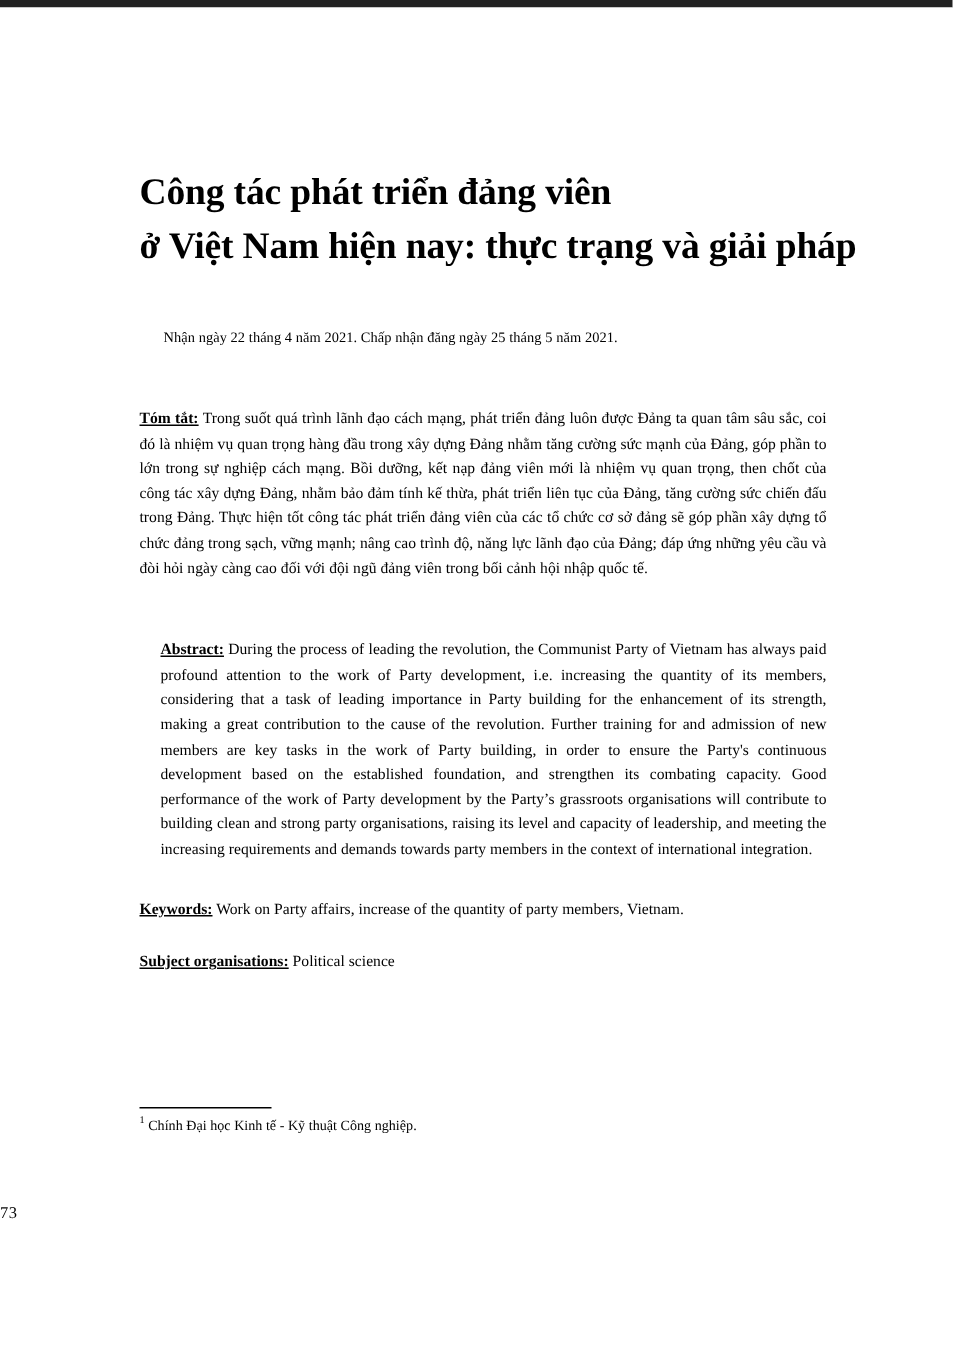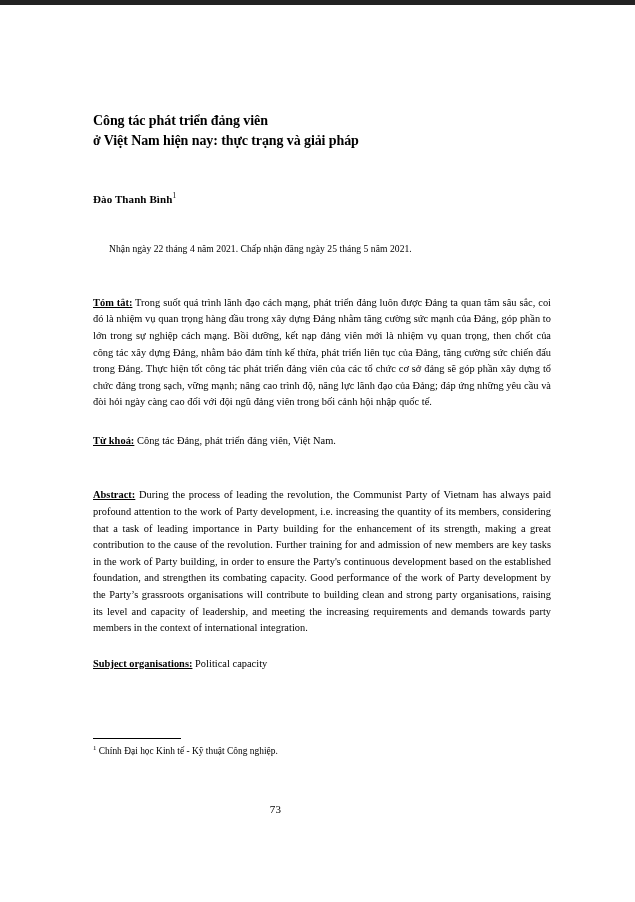--- a/index.html
+++ b/index.html
@@ -35,21 +35,21 @@
 
   #content {
     position: absolute;
     left: 93px;
     top: 0;
     width: 458px;
   }
 
   
   .doc-title {
-    font-size: 14px;
+    font-size: 25px;
     font-weight: bold;
     line-height: 1.42;
     letter-spacing: -0.1px;
     margin: 0;
     padding-top: 106px;
   }
   .doc-title .tline { display: block; white-space: nowrap; }
 
   
   .author {
@@ -77,21 +77,21 @@
   
   .abs-block {
     font-size: 10.4px;
     line-height: 1.595;
     text-align: justify;
     text-justify: inter-word;
     margin: 0;
     letter-spacing: 0.02px;
   }
   .abs-vn { padding-top: 25px; }
-  .abs-en { padding-top: 38px; }
+  .abs-en { padding-top: 38px; margin-left: 14px; }
 
   .lbl { font-weight: bold; text-decoration: underline; }
 
   .meta-line {
     font-size: 10.4px;
     line-height: 1.58;
     margin: 0;
     letter-spacing: 0.02px;
   }
   .mt-keywords-vn { padding-top: 22px; }
@@ -123,52 +123,51 @@
     vertical-align: super;
     line-height: 0;
   }
 
   
   #page-number {
     position: absolute;
     left: 0;
     top: 798px;
     width: 551px;
-    text-align: center;
+    text-align: left;
     font-size: 11px;
     letter-spacing: 0.3px;
   }
 </style>
 </head>
 <body>
 
 <div id="top-bar"></div>
 
 <div id="page">
 
   <div id="content">
 
     <h1 class="doc-title">
       <span class="tline">Công tác phát triển đảng viên</span>
       <span class="tline">ở Việt Nam hiện nay: thực trạng và giải pháp</span>
     </h1>
 
-    <p class="author"><span>Đào Thanh Bình</span><sup>1</sup></p>
 
     <p class="received">Nhận ngày 22 tháng 4 năm 2021. Chấp nhận đăng ngày 25 tháng 5 năm 2021.</p>
 
     <p class="abs-block abs-vn"><span class="lbl">Tóm tắt:</span><span> Trong suốt quá trình lãnh đạo cách mạng, phát triển đảng luôn được Đảng ta quan tâm sâu sắc, coi đó là nhiệm vụ quan trọng hàng đầu trong xây dựng Đảng nhằm tăng cường sức mạnh của Đảng, góp phần to lớn trong sự nghiệp cách mạng. Bồi dưỡng, kết nạp đảng viên mới là nhiệm vụ quan trọng, then chốt của công tác xây dựng Đảng, nhằm bảo đảm tính kế thừa, phát triển liên tục của Đảng, tăng cường sức chiến đấu trong Đảng. Thực hiện tốt công tác phát triển đảng viên của các tổ chức cơ sở đảng sẽ góp phần xây dựng tổ chức đảng trong sạch, vững mạnh; nâng cao trình độ, năng lực lãnh đạo của Đảng; đáp ứng những yêu cầu và đòi hỏi ngày càng cao đối với đội ngũ đảng viên trong bối cảnh hội nhập quốc tế.</span></p>
 
-    <p class="meta-line mt-keywords-vn"><span class="lbl">Từ khoá:</span><span> Công tác Đảng, phát triển đảng viên, Việt Nam.</span></p>
 
 
     <p class="abs-block abs-en"><span class="lbl">Abstract:</span><span> During the process of leading the revolution, the Communist Party of Vietnam has always paid profound attention to the work of Party development, i.e. increasing the quantity of its members, considering that a task of leading importance in Party building for the enhancement of its strength, making a great contribution to the cause of the revolution. Further training for and admission of new members are key tasks in the work of Party building, in order to ensure the Party's continuous development based on the established foundation, and strengthen its combating capacity. Good performance of the work of Party development by the Party’s grassroots organisations will contribute to building clean and strong party organisations, raising its level and capacity of leadership, and meeting the increasing requirements and demands towards party members in the context of international integration.</span></p>
 
+    <p class="meta-line mt-keywords-en"><span class="lbl">Keywords:</span><span> Work on Party affairs, increase of the quantity of party members, Vietnam.</span></p>
 
-    <p class="meta-line mt-class-en"><span class="lbl">Subject organisations:</span><span> Political capacity</span></p>
+    <p class="meta-line mt-class-en"><span class="lbl">Subject organisations:</span><span> Political science</span></p>
 
   </div>
 
   <div id="footnote">
     <div id="footnote-rule"></div>
     <p class="fn-text"><sup>1</sup><span> Chính Đại học Kinh tế - Kỹ thuật Công nghiệp.</span></p>
   </div>
 
   <div id="page-number">73</div>
 

